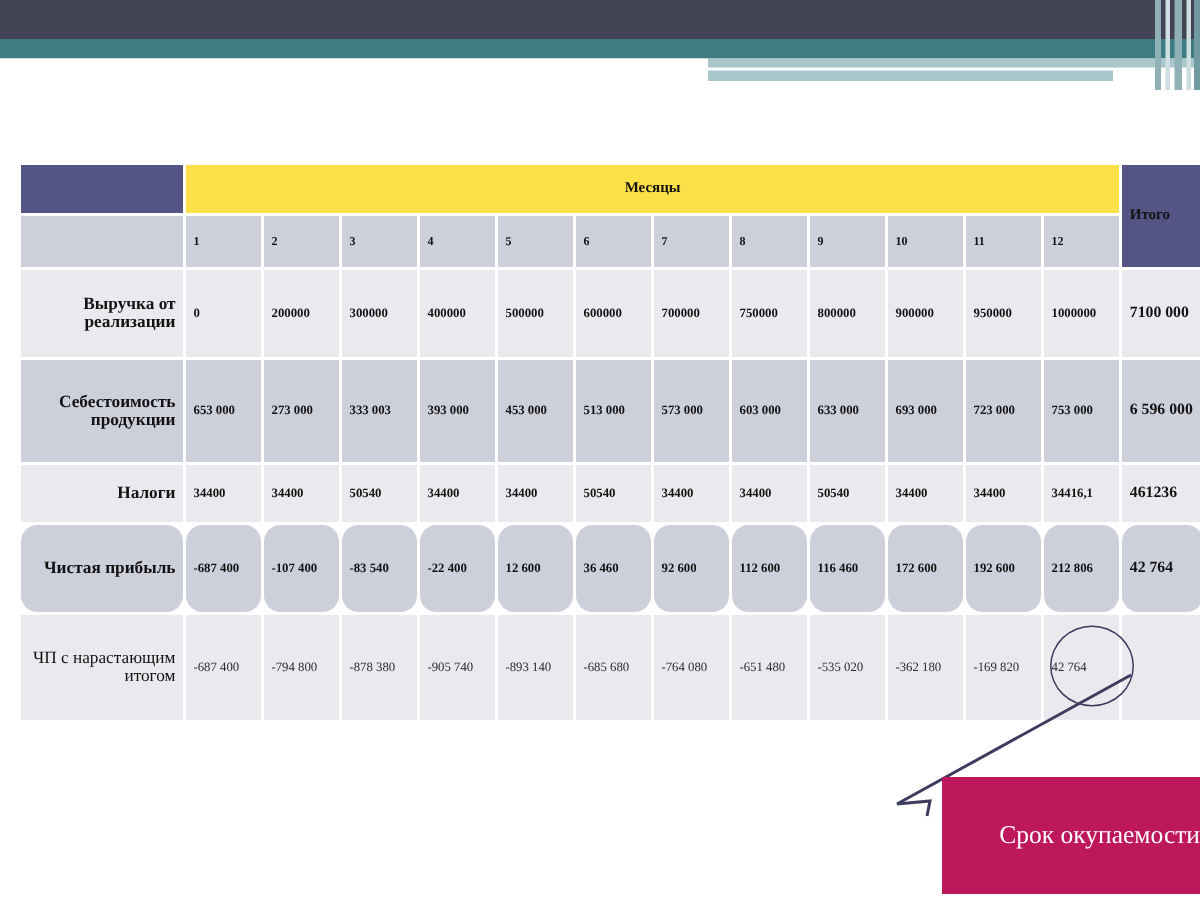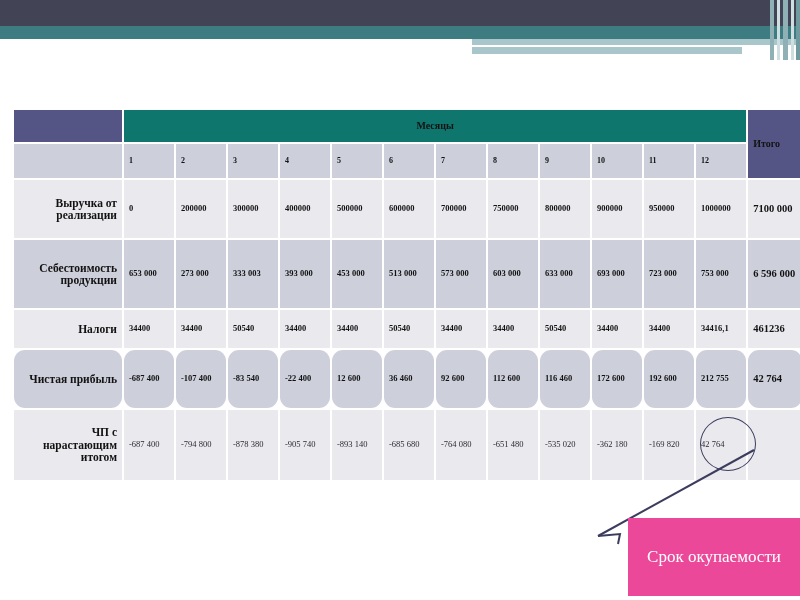--- a/index.html
+++ b/index.html
@@ -83,21 +83,21 @@
     line-height: 1.08;
     overflow: hidden;
   }
   
   col.c-label { width: 108px; }
   col.c-mon   { width: 50px; }
   col.c-total { width: 54px; }
 
   
   .hdr-purple {
-    background: #0f766e;
+    background: #fde047;
     color: #ffffff;
     text-align: center;
     font-size: 10px;
     height: 26px;
   }
   .hdr-purple.blank { background: #555585; }
   .hdr-total {
     background: #555585;
     color: #ffffff;
     text-align: left;
@@ -137,42 +137,42 @@
   td.val.total {
     font-size: 10.5px;
   }
   tr.r-revenue td { height: 52px; }
   tr.r-cost    td { height: 62px; }
   tr.r-tax     td { height: 32px; }
   tr.r-profit  td { height: 52px; border-radius: 11px; }
   tr.r-cum     td { height: 64px; }
 
   tr.r-cum td.val { font-weight: normal; font-size: 8.5px; color: #2a2a33; }
-  tr.r-cum td.rowlabel { font-weight: bold; }
+  tr.r-cum td.rowlabel { font-weight: normal; }
 
   
   #ellipse {
     position: absolute;
     left: 700px; top: 417px;
     width: 54px; height: 52px;
     border: 1.6px solid #3c3c5e;
     border-radius: 50%;
     pointer-events: none;
   }
 
   
   #callout-box {
     position: absolute;
     left: 628px; top: 518px;
     width: 172px; height: 78px;
-    background: #ec4899;
+    background: #be185d;
     color: #ffffff;
     display: flex;
     align-items: center;
-    justify-content: center;
+    justify-content: flex-end;
     text-align: center;
     font-size: 17px;
     line-height: 1.25;
     font-family: "Liberation Serif", serif;
   }
   #callout-line {
     position: absolute;
     left: 580px; top: 440px;
     width: 180px; height: 110px;
     pointer-events: none;
@@ -293,21 +293,21 @@
         <td class="val">-107 400</td>
         <td class="val">-83 540</td>
         <td class="val">-22 400</td>
         <td class="val">12 600</td>
         <td class="val">36 460</td>
         <td class="val">92 600</td>
         <td class="val">112 600</td>
         <td class="val">116 460</td>
         <td class="val">172 600</td>
         <td class="val">192 600</td>
-        <td class="val">212 755</td>
+        <td class="val">212 806</td>
         <td class="val total">42 764</td>
       </tr>
 
       <tr class="light r-cum">
         <td class="rowlabel">ЧП с нарастающим итогом</td>
         <td class="val">-687 400</td>
         <td class="val">-794 800</td>
         <td class="val">-878 380</td>
         <td class="val">-905 740</td>
         <td class="val">-893 140</td>

